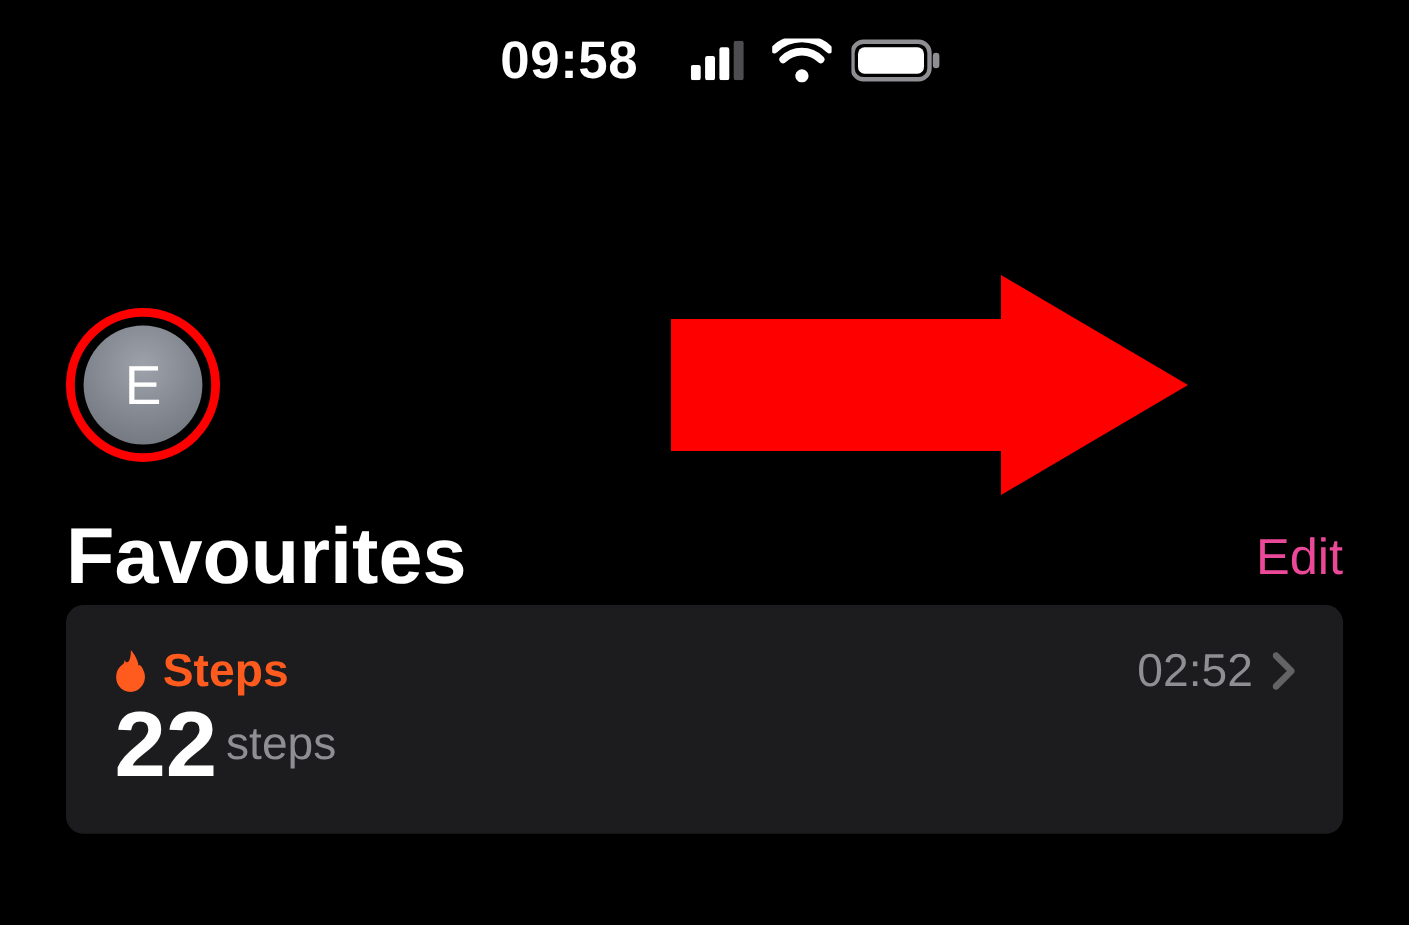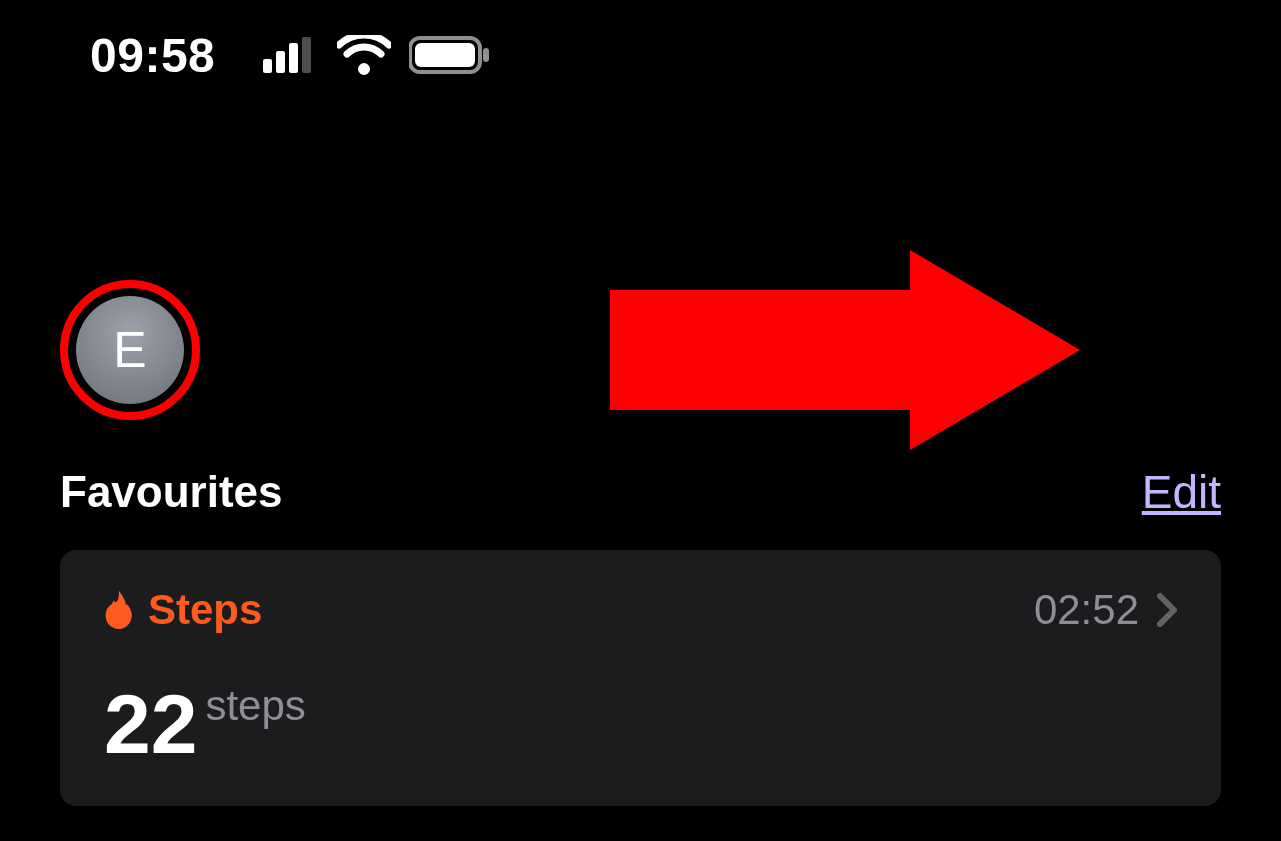--- a/index.html
+++ b/index.html
@@ -12,21 +12,21 @@
     position: relative;
   }
 
   
   .status-bar {
     position: absolute;
     top: 0; left: 0; right: 0;
     height: 110px;
     display: flex;
     align-items: center;
-    justify-content: flex-start;
+    justify-content: center;
     padding: 0 60px 0 90px;
     gap: 48px;
   }
   .status-time {
     font-size: 48px;
     font-weight: 600;
     letter-spacing: 0.5px;
   }
   .status-icons {
     display: flex;
@@ -91,29 +91,28 @@
   .fav-header {
     position: absolute;
     top: 465px;
     left: 60px;
     right: 60px;
     display: flex;
     align-items: center;
     justify-content: space-between;
   }
   .fav-title {
-    font-size: 44px;
+    font-size: 72px;
     font-weight: 800;
   }
   .edit-link {
     font-size: 46px;
     font-weight: 400;
-    color: #c4b5fd;
+    color: #ec4899;
     cursor: pointer;
-    text-decoration: underline;
   }
 
   
   .card {
     position: absolute;
     top: 550px;
     left: 60px;
     right: 60px;
     background: #1c1c1e;
     border-radius: 16px;
@@ -141,23 +140,22 @@
     gap: 18px;
     margin-left: 14px;
   }
   .card-time {
     font-size: 42px;
     color: #8e8e93;
   }
   .chev { display:block; }
 
   .card-value-row {
-    margin-top: 48px;
-    display: flex;
-    align-items: flex-start;
+    display: flex;
+    align-items: center;
     gap: 8px;
   }
   .card-value {
     font-size: 84px;
     font-weight: 700;
     color: #fff;
     line-height: 1;
   }
   .card-unit {
     font-size: 42px;

